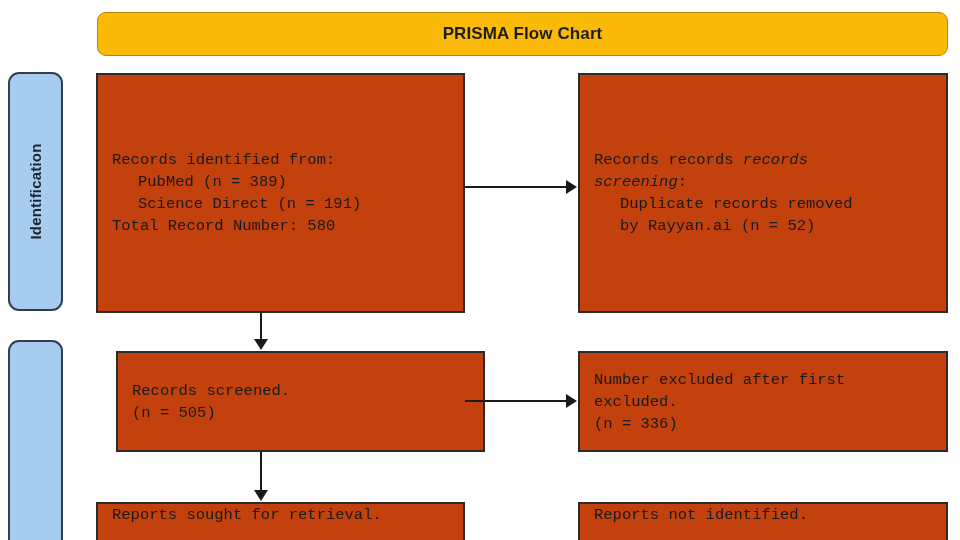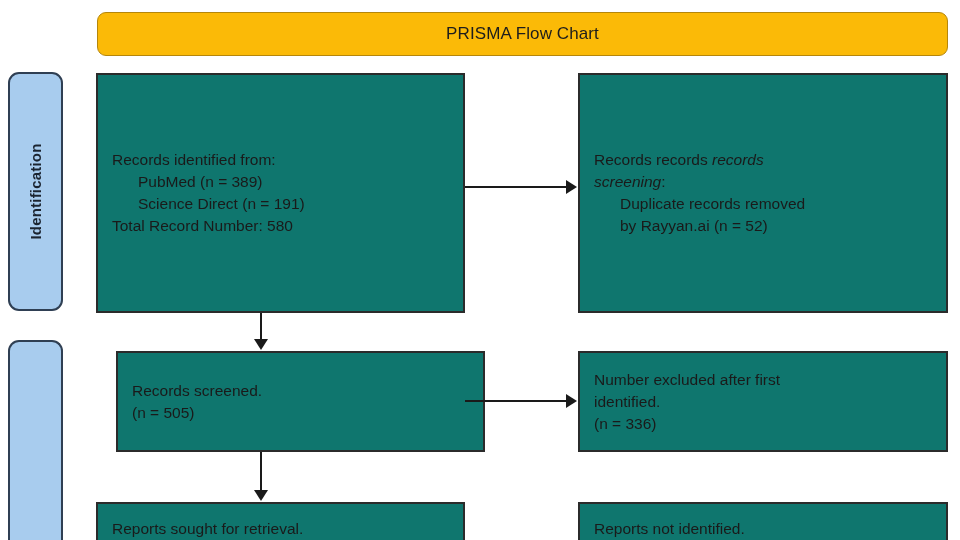--- a/index.html
+++ b/index.html
@@ -29,21 +29,21 @@
     background: #FBBA07;
     border: 1.5px solid #B5860B;
     border-radius: 9px;
     box-sizing: border-box;
     display: flex;
     align-items: center;
     justify-content: center;
   }
   .header-title {
     font-size: 17px;
-    font-weight: normal;
+    font-weight: bold;
     color: #1d1d1d;
     letter-spacing: 0.1px;
     white-space: nowrap;
   }
 
   
   .stage-band {
     position: absolute;
     left: 8px;
     width: 55px;
@@ -60,39 +60,39 @@
     white-space: nowrap;
     font-size: 15px;
     font-weight: bold;
     color: #1b2430;
     letter-spacing: 0.2px;
   }
 
   
   .flow-box {
     position: absolute;
-    background: #0f766e;
+    background: #c2410c;
     border: 2px solid #2b2b2b;
     box-sizing: border-box;
     display: flex;
     align-items: center;
     overflow: hidden;
+    font-family: Liberation Mono, monospace;
   }
   .flow-box.align-top {
     align-items: flex-start;
   }
   .box-text {
     padding: 0 0 0 14px;
     font-size: 15.5px;
     line-height: 1.42;
     color: #1a1a1a;
     white-space: pre-wrap;
   }
   .box-text.top-pad {
-    padding-top: 14px;
   }
   .box-text em {
     font-style: italic;
   }
   .indent1 { display: inline-block; width: 26px; }
 
   
   .conn-v {
     position: absolute;
     width: 0;
@@ -157,21 +157,21 @@
   <div class="conn-v" style="left:260px; top:313px; height:27px;"></div>
   <div class="arrow-down" style="left:254px; top:339px;"></div>
 
   <div class="flow-box" style="left:96px; top:351px; width:369px; height:101px;margin-left:20px;">
     <div class="box-text"><span>Records screened.</span>
 <span>(n = 505)</span></div>
   </div>
 
   <div class="flow-box" style="left:578px; top:351px; width:370px; height:101px;">
     <div class="box-text"><span>Number excluded after first</span>
-<span>identified.</span>
+<span>excluded.</span>
 <span>(n = 336)</span></div>
   </div>
 
   <div class="conn-h" style="left:465px; top:400px; width:102px;"></div>
   <div class="arrow-right" style="left:566px; top:394px;"></div>
 
   <div class="conn-v" style="left:260px; top:452px; height:39px;"></div>
   <div class="arrow-down" style="left:254px; top:490px;"></div>
 
   <div class="flow-box align-top" style="left:96px; top:502px; width:369px; height:101px;">

